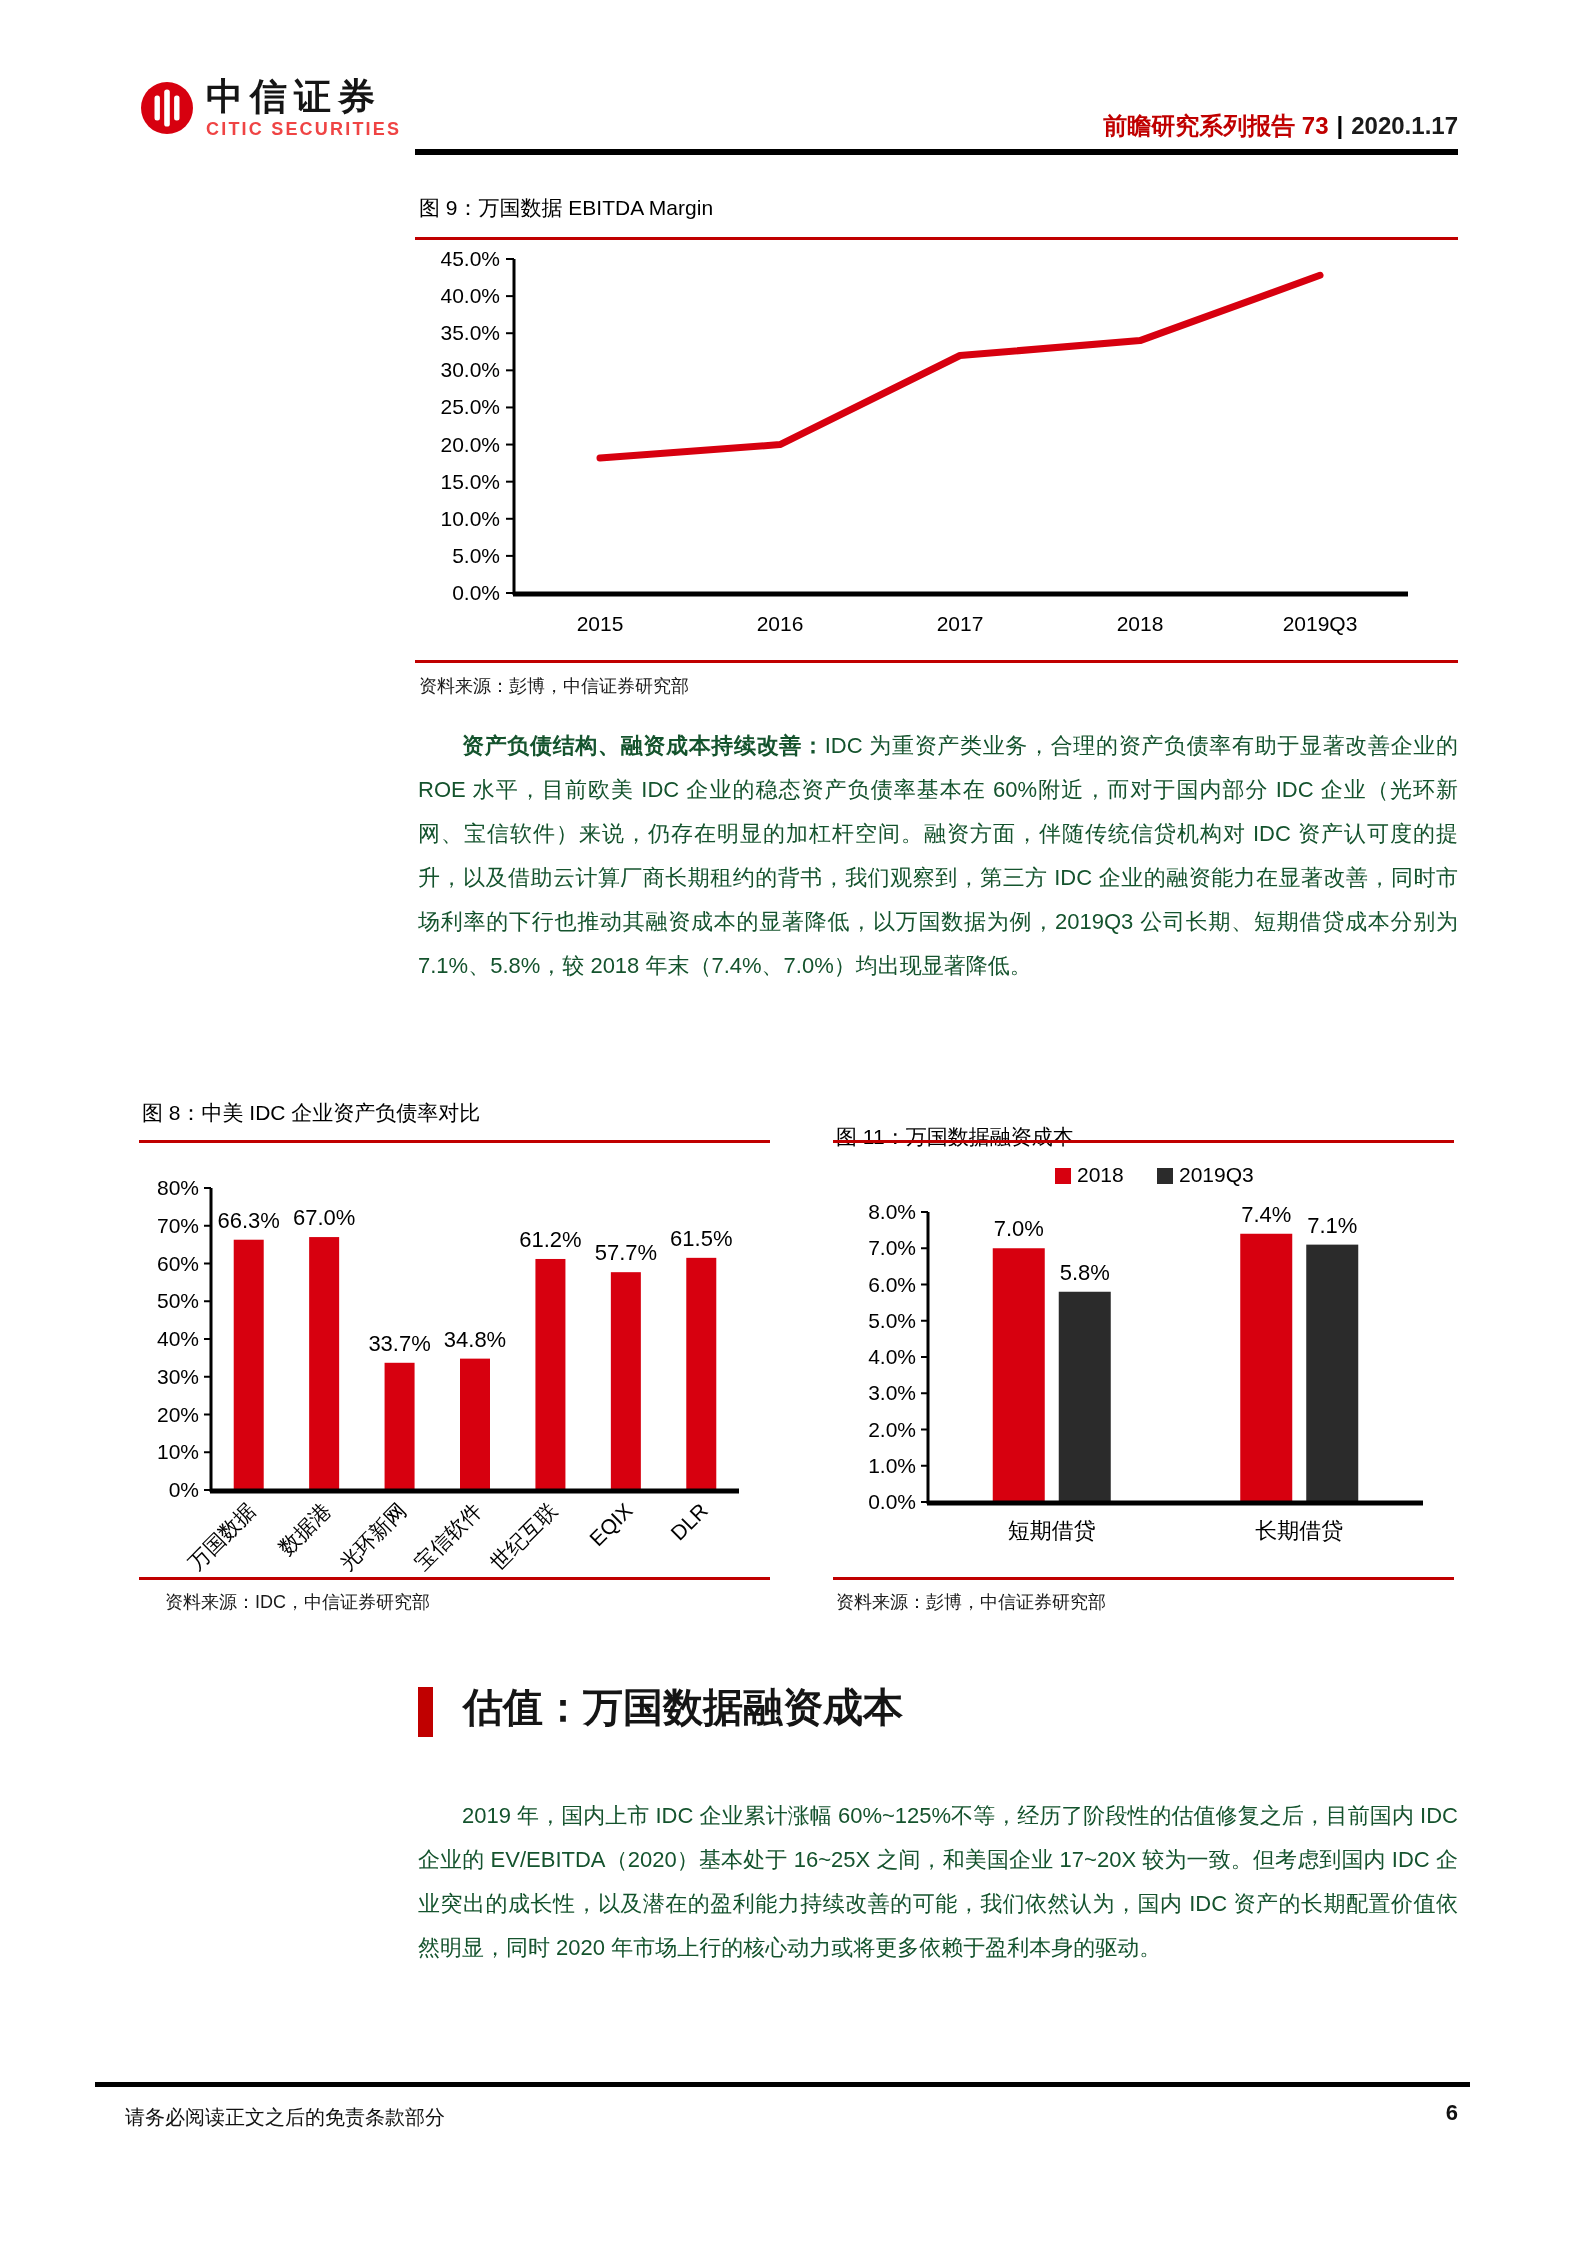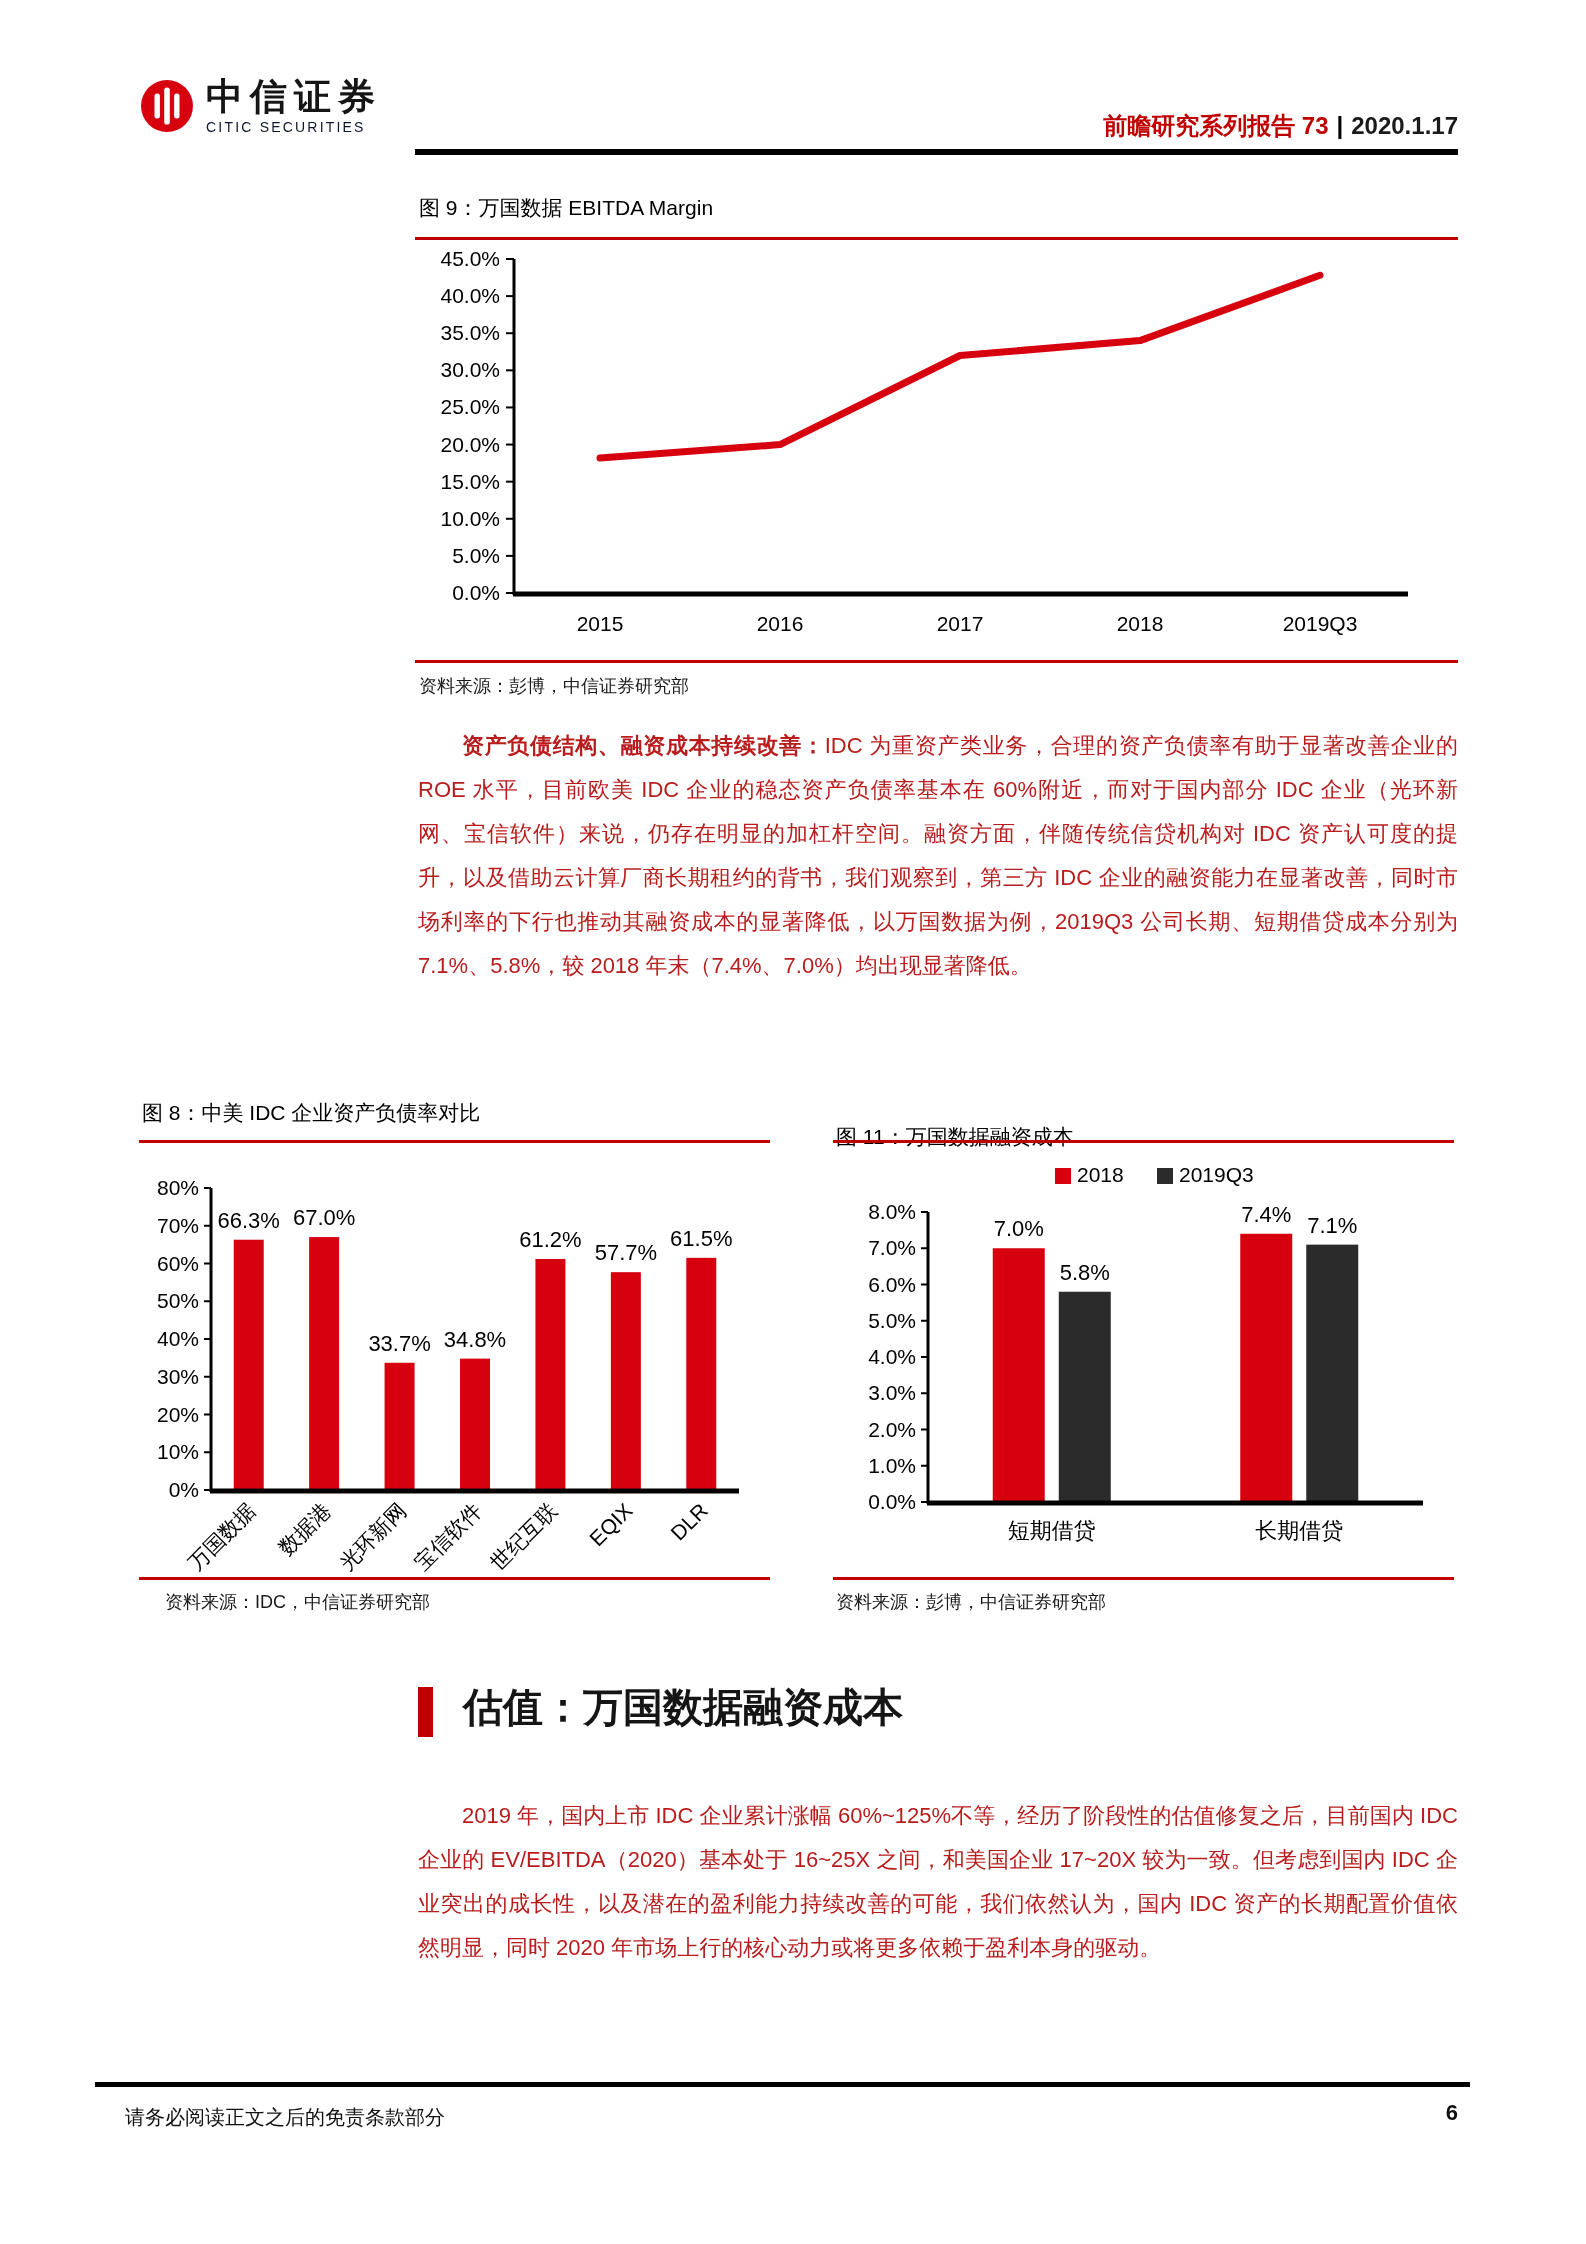--- a/index.html
+++ b/index.html
@@ -6,33 +6,33 @@
   body{
     width:1586px;height:2244px;background:#ffffff;position:relative;
     font-family:"Liberation Sans","DejaVu Sans",sans-serif;color:#1a1a1a;
     -webkit-font-smoothing:antialiased;
   }
   .abs{position:absolute;}
   
   .logo{left:140px;top:78px;display:flex;align-items:center;justify-content:flex-end;}
   .logo-text{margin-left:12px;line-height:1;}
   .logo-cn{font-size:37px;font-weight:bold;letter-spacing:7px;color:#151515;}
-  .logo-en{font-size:14px;font-weight:normal;letter-spacing:2.2px;color:#0f172a;margin-top:5px;}
+  .logo-en{font-size:18px;font-weight:bold;letter-spacing:2.2px;color:#ef4444;margin-top:5px;}
   .header-title{top:110px;right:128px;font-size:24px;font-weight:bold;white-space:nowrap;margin-left:44px;}
   .header-title .red{color:#c00000;}
   .header-title .sep{color:#000;padding:0 8px;font-weight:bold;}
   .header-rule{left:415px;top:149px;width:1043px;height:6px;background:#000;}
   
   .fig-title{font-size:21px;color:#000;white-space:nowrap;}
   .red-rule{background:#c00000;height:3px;}
   .source{font-size:18px;color:#1a1a1a;white-space:nowrap;}
   
   .para{
     width:1040px;font-size:22px;line-height:44px;text-align:justify;
-    text-indent:2em;color:#b91c1c;
+    text-indent:2em;color:#14532d;
   }
   .para b{font-weight:bold;}
   
   .section-bar{left:418px;top:1687px;width:15px;height:50px;background:#c00000;}
   .section-title{left:463px;top:1680px;font-size:40px;font-weight:bold;color:#151515;white-space:nowrap;}
   
   .footer-rule{left:95px;top:2082px;width:1375px;height:5px;background:#000;}
   .footer-disclaimer{left:125px;top:2104px;font-size:20px;color:#111;}
   .footer-page{right:128px;top:2100px;font-size:22px;font-weight:bold;color:#111;}
   svg text{font-family:"Liberation Sans","DejaVu Sans",sans-serif;}

